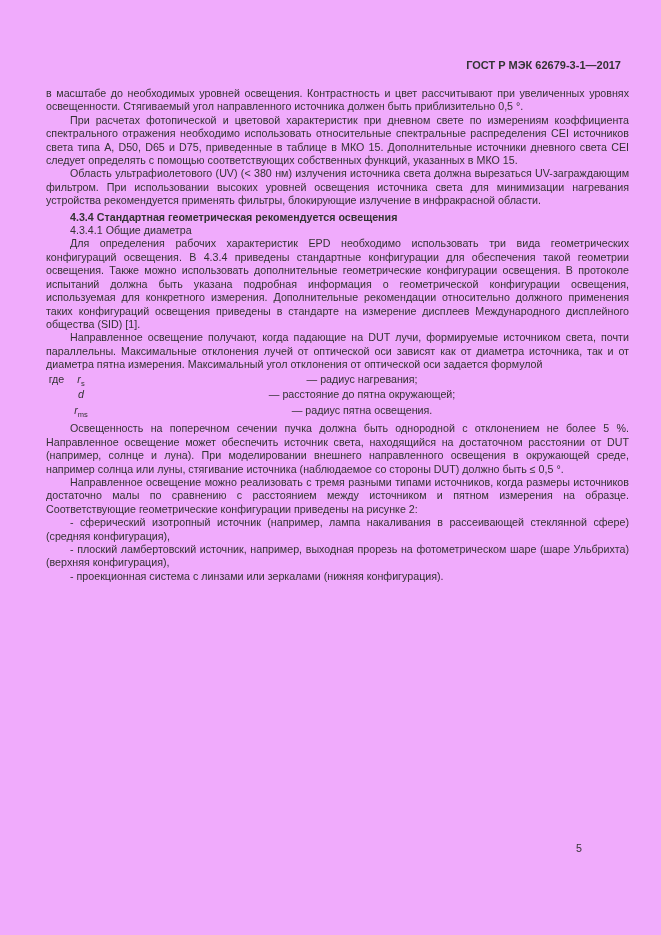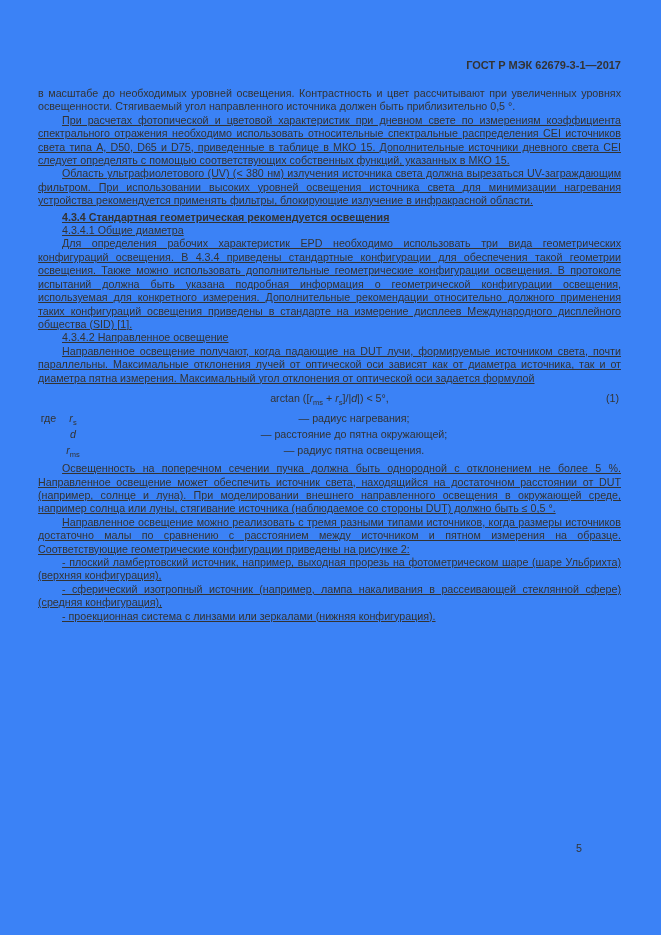--- a/index.html
+++ b/index.html
@@ -4,49 +4,49 @@
 <style>
   html, body {
     margin: 0;
     padding: 0;
     background: #ffffff;
   }
   .page {
     position: relative;
     width: 661px;
     height: 935px;
-    background: #3b82f6;
+    background: #f0abfc;
     color: #333333;
     font-family: "Liberation Sans", sans-serif;
     font-size: 10.7px;
     line-height: 13.4px;
     overflow: hidden;
   }
   .doc-header {
     position: absolute;
     top: 59px;
     left: 38px;
     width: 583px;
     text-align: right;
     font-weight: bold;
     font-size: 11px;
     line-height: 13px;
   }
   .doc-body {
     position: absolute;
     top: 87px;
-    left: 38px;
+    left: 46px;
     width: 583px;
     text-align: justify;
   }
   .doc-body p {
     margin: 0;
     padding: 0;
   }
-  .indent { text-indent: 24px; text-decoration: underline; }
+  .indent { text-indent: 24px; }
   .section-heading {
     font-weight: bold;
     margin-top: 3px !important;
   }
   .formula-row {
     position: relative;
     text-align: center;
     margin: 7px 0 6px 0 !important;
     text-indent: 0;
   }
@@ -92,28 +92,23 @@
     <p class="indent">При расчетах фотопической и цветовой характеристик при дневном свете по измерениям коэффициента спектрального отражения необходимо использовать относительные спектральные распределения CEI источников света типа A, D50, D65 и D75, приведенные в таблице в МКО 15. Дополнительные источники дневного света CEI следует определять с помощью соответствующих собственных функций, указанных в МКО 15.</p>
 
     <p class="indent">Область ультрафиолетового (UV) (&lt; 380 нм) излучения источника света должна вырезаться UV-заграждающим фильтром. При использовании высоких уровней освещения источника света для минимизации нагревания устройства рекомендуется применять фильтры, блокирующие излучение в инфракрасной области.</p>
 
     <p class="indent section-heading">4.3.4 Стандартная геометрическая рекомендуется освещения</p>
 
     <p class="indent">4.3.4.1 Общие диаметра</p>
 
     <p class="indent">Для определения рабочих характеристик EPD необходимо использовать три вида геометрических конфигураций освещения. В 4.3.4 приведены стандартные конфигурации для обеспечения такой геометрии освещения. Также можно использовать дополнительные геометрические конфигурации освещения. В протоколе испытаний должна быть указана подробная информация о геометрической конфигурации освещения, используемая для конкретного измерения. Дополнительные рекомендации относительно должного применения таких конфигураций освещения приведены в стандарте на измерение дисплеев Международного дисплейного общества (SID) [1].</p>
 
-    <p class="indent">4.3.4.2 Направленное освещение</p>
 
     <p class="indent">Направленное освещение получают, когда падающие на DUT лучи, формируемые источником света, почти параллельны. Максимальные отклонения лучей от оптической оси зависят как от диаметра источника, так и от диаметра пятна измерения. Максимальный угол отклонения от оптической оси задается формулой</p>
 
-    <div class="formula-row">
-      <span><span>arctan ([</span><span class="var">r</span><sub>ms</sub><span> + </span><span class="var">r</span><sub>s</sub><span>]/|</span><span class="var">d</span><span>|) &lt; 5°,</span></span>
-      <span class="formula-number">(1)</span>
-    </div>
 
     <div class="defs">
       <div class="def-row">
         <span class="def-where">где</span>
         <span class="def-sym"><span class="var">r</span><sub>s</sub></span>
         <span class="def-desc">— радиус нагревания;</span>
       </div>
       <div class="def-row">
         <span class="def-where"></span>
         <span class="def-sym"><span class="var">d</span><sub></sub></span>
@@ -123,23 +118,23 @@
         <span class="def-where"></span>
         <span class="def-sym"><span class="var">r</span><sub>ms</sub></span>
         <span class="def-desc">— радиус пятна освещения.</span>
       </div>
     </div>
 
     <p class="indent">Освещенность на поперечном сечении пучка должна быть однородной с отклонением не более 5 %. Направленное освещение может обеспечить источник света, находящийся на достаточном расстоянии от DUT (например, солнце и луна). При моделировании внешнего направленного освещения в окружающей среде, например солнца или луны, стягивание источника (наблюдаемое со стороны DUT) должно быть ≤ 0,5 °.</p>
 
     <p class="indent">Направленное освещение можно реализовать с тремя разными типами источников, когда размеры источников достаточно малы по сравнению с расстоянием между источником и пятном измерения на образце. Соответствующие геометрические конфигурации приведены на рисунке 2:</p>
 
+    <p class="indent">- сферический изотропный источник (например, лампа накаливания в рассеивающей стеклянной сфере) (средняя конфигурация),</p>
+
     <p class="indent">- плоский ламбертовский источник, например, выходная прорезь на фотометрическом шаре (шаре Ульбрихта) (верхняя конфигурация),</p>
-
-    <p class="indent">- сферический изотропный источник (например, лампа накаливания в рассеивающей стеклянной сфере) (средняя конфигурация),</p>
 
     <p class="indent">- проекционная система с линзами или зеркалами (нижняя конфигурация).</p>
 
   </div>
 
   <div class="page-number">5</div>
 
 </div>
 
 </body></html>

